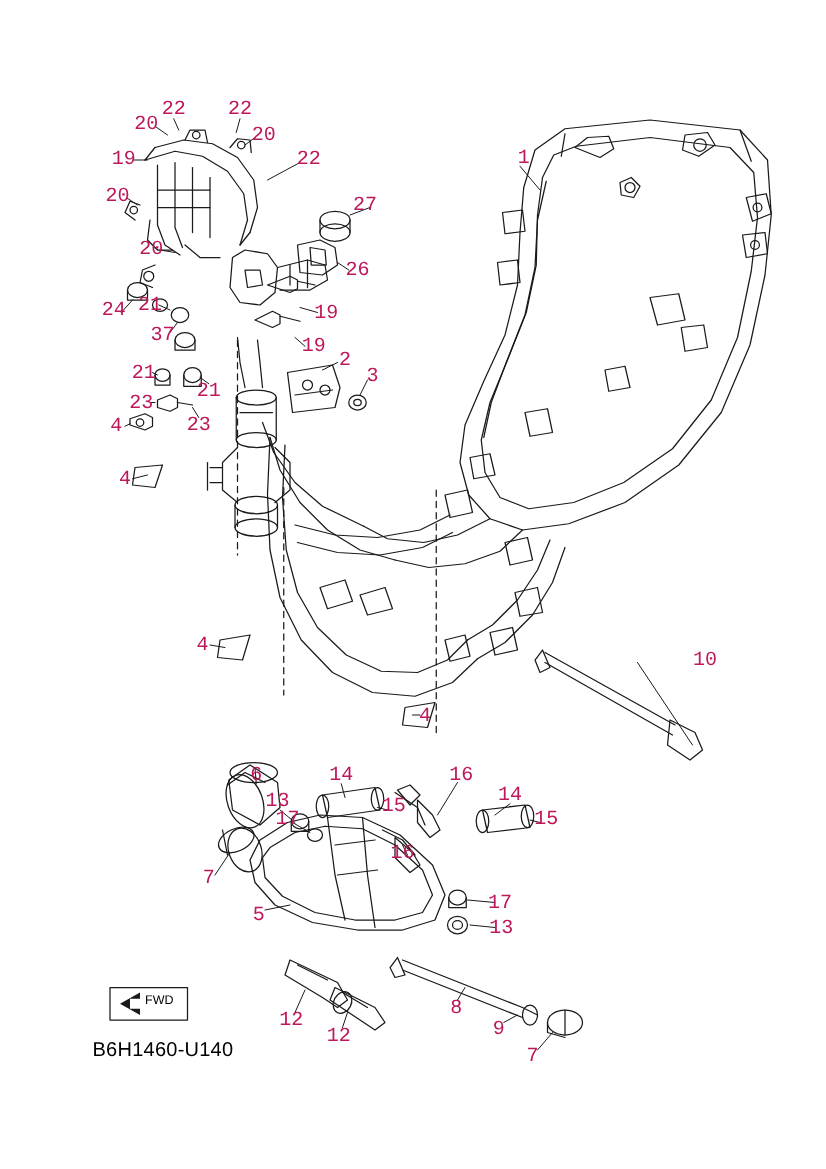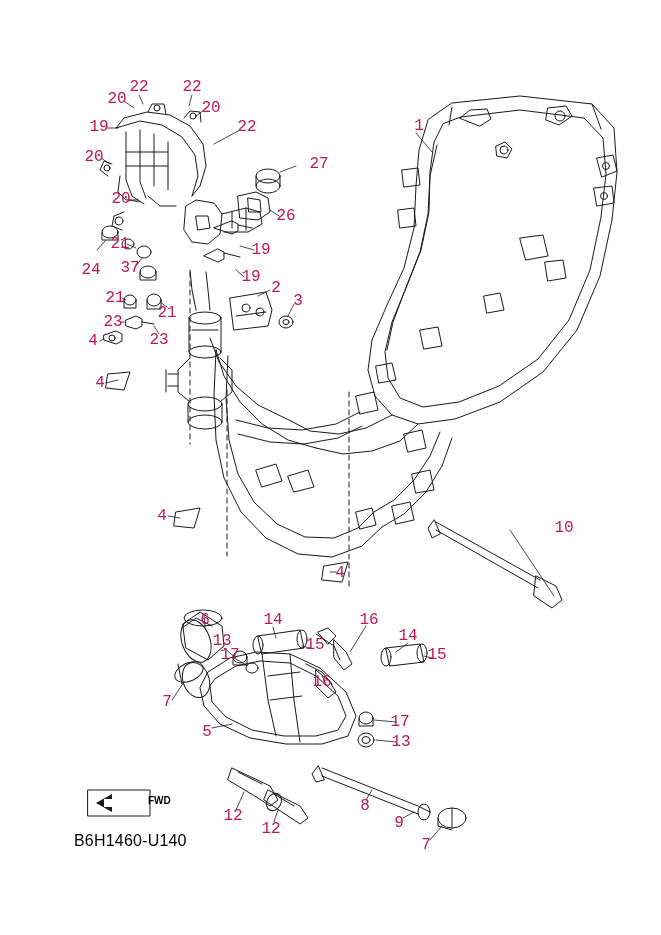--- a/index.html
+++ b/index.html
@@ -41,23 +41,22 @@
     font-size: 16px;
     color: #000000;
     letter-spacing: 0.2px;
   }
   #fwd-label {
     position: absolute;
     left: 116px;
     top: 795px;
     font-family: "Liberation Sans", sans-serif;
     font-size: 10px;
-    font-weight: bold;
+    font-weight: normal;
     color: #000000;
-    margin-left: 32px;
   }
 </style>
 </head>
 <body>
 
 <div id="page">
 
   <svg id="diagram-svg" viewBox="0 0 661 935" xmlns="http://www.w3.org/2000/svg">
     <g fill="none" stroke="#1a1a1a" stroke-width="1" stroke-linejoin="round" stroke-linecap="round">
 
@@ -331,26 +330,26 @@
   </svg>
 
   <div id="callout-layer">
       <div class="callout" style="left: 139px; top: 87px;">22</div>
       <div class="callout" style="left: 192px; top: 87px;">22</div>
       <div class="callout" style="left: 117px; top: 99px;">20</div>
       <div class="callout" style="left: 211px; top: 108px;">20</div>
       <div class="callout" style="left: 99px; top: 127px;">19</div>
       <div class="callout" style="left: 247px; top: 127px;">22</div>
       <div class="callout" style="left: 94px; top: 157px;">20</div>
-      <div class="callout" style="left: 319px; top: 164px;">27</div>
+      <div class="callout" style="left: 292px; top: 164px;">27</div>
       <div class="callout" style="left: 121px; top: 199px;">20</div>
       <div class="callout" style="left: 286px; top: 216px;">26</div>
       <div class="callout" style="left: 120px; top: 244px;">21</div>
       <div class="callout" style="left: 261px; top: 250px;">19</div>
-      <div class="callout" style="left: 91px; top: 270px;">24</div>
+      <div class="callout" style="left: 91px; top: 248px;">24</div>
       <div class="callout" style="left: 130px; top: 268px;">37</div>
       <div class="callout" style="left: 251px; top: 277px;">19</div>
       <div class="callout" style="left: 276px; top: 288px;">2</div>
       <div class="callout" style="left: 115px; top: 298px;">21</div>
       <div class="callout" style="left: 167px; top: 313px;">21</div>
       <div class="callout" style="left: 298px; top: 301px;">3</div>
       <div class="callout" style="left: 113px; top: 322px;">23</div>
       <div class="callout" style="left: 159px; top: 340px;">23</div>
       <div class="callout" style="left: 93px; top: 341px;">4</div>
       <div class="callout" style="left: 419px; top: 126px;">1</div>

